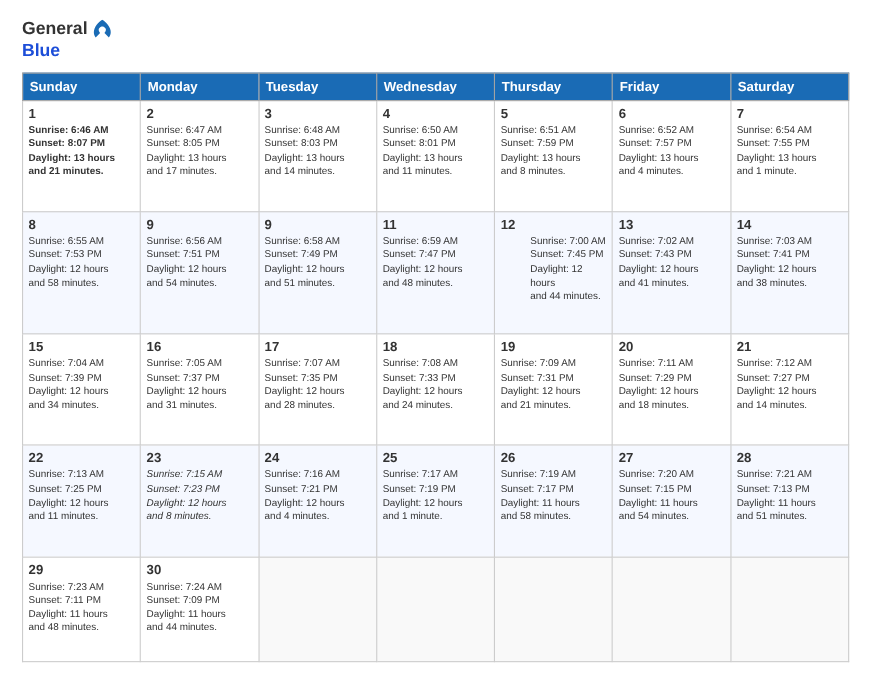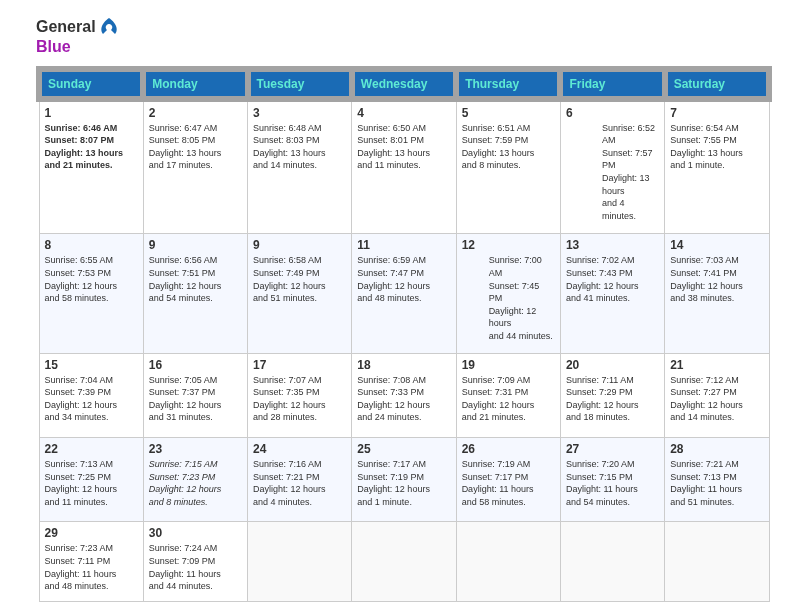--- a/index.html
+++ b/index.html
@@ -6,21 +6,21 @@
     body {
       font-family: Arial, sans-serif;
       background: #fff;
       width: 792px;
       height: 612px;
       overflow: hidden;
     }
     .page {
       width: 792px;
       height: 612px;
-      padding: 16px 20px 10px 36px;
+      padding: 16px 20px 10px 20px;
       display: flex;
       flex-direction: column;
     }
     .header {
       display: flex;
       justify-content: space-between;
       align-items: flex-start;
       margin-bottom: 10px;
     }
     .logo {
@@ -41,26 +41,26 @@
       font-size: 14px;
       color: #555;
     }
     .calendar-table {
       width: 100%;
       border-collapse: collapse;
       flex: 1;
     }
     .calendar-table th {
       background: #1a6bb5;
-      color: #5eead4;
+      color: #ffffff;
       font-size: 12px;
       font-weight: bold;
       padding: 5px 6px;
       text-align: left;
-      border: 6px solid #a3a3a3;
+      border: 1px solid #a3a3a3;
     }
     .calendar-table td {
       border: 1px solid #ccc;
       vertical-align: top;
       padding: 4px 5px;
       font-size: 9.5px;
       color: #333;
       width: calc(100% / 7);
       height: 80px;
       background: #fff;
@@ -93,21 +93,21 @@
 <div class="page">
   <div class="header">
     <div class="logo">
 <div style="display:flex;flex-direction:column;align-items:flex-start;line-height:1.1;">
   <div style="display:flex;align-items:center;gap:2px;">
     <span style="font-size:16px;font-weight:bold;color:#333;">General</span>
     <svg width="22" height="22" viewBox="0 0 22 22">
       <path d="M11,2 C11,2 16,5 18,10 C20,15 17,18 17,18 L13,14 C13,14 15,12 14,10 C13,8 11,8 11,8 C11,8 9,8 8,10 C7,12 9,14 9,14 L5,18 C5,18 2,15 4,10 C6,5 11,2 11,2 Z" fill="#1a6bb5"></path>
     </svg>
   </div>
-  <span style="font-size:16px;font-weight:bold;color:#a21caf;">Blue</span>
+  <span style="font-size:16px;font-weight:bold;color:#1d4ed8;">Blue</span>
 </div>
       </div>
   </div>
 
   <table class="calendar-table">
     <thead>
       <tr>
         <th>Sunday</th>
         <th>Monday</th>
         <th>Tuesday</th>
@@ -149,21 +149,21 @@
           </td>
           <td>
             <span class="day-number">5</span>
             <div class="cell-text" style="white-space: pre-line;">Sunrise: 6:51 AM
 Sunset: 7:59 PM
 Daylight: 13 hours
 and 8 minutes.</div>
           </td>
           <td>
             <span class="day-number">6</span>
-            <div class="cell-text" style="white-space: pre-line; margin-left: 36px;">Sunrise: 6:52 AM
+            <div class="cell-text" style="white-space: pre-line;">Sunrise: 6:52 AM
 Sunset: 7:57 PM
 Daylight: 13 hours
 and 4 minutes.</div>
           </td>
           <td>
             <span class="day-number">7</span>
             <div class="cell-text" style="white-space: pre-line;">Sunrise: 6:54 AM
 Sunset: 7:55 PM
 Daylight: 13 hours
 and 1 minute.</div>

